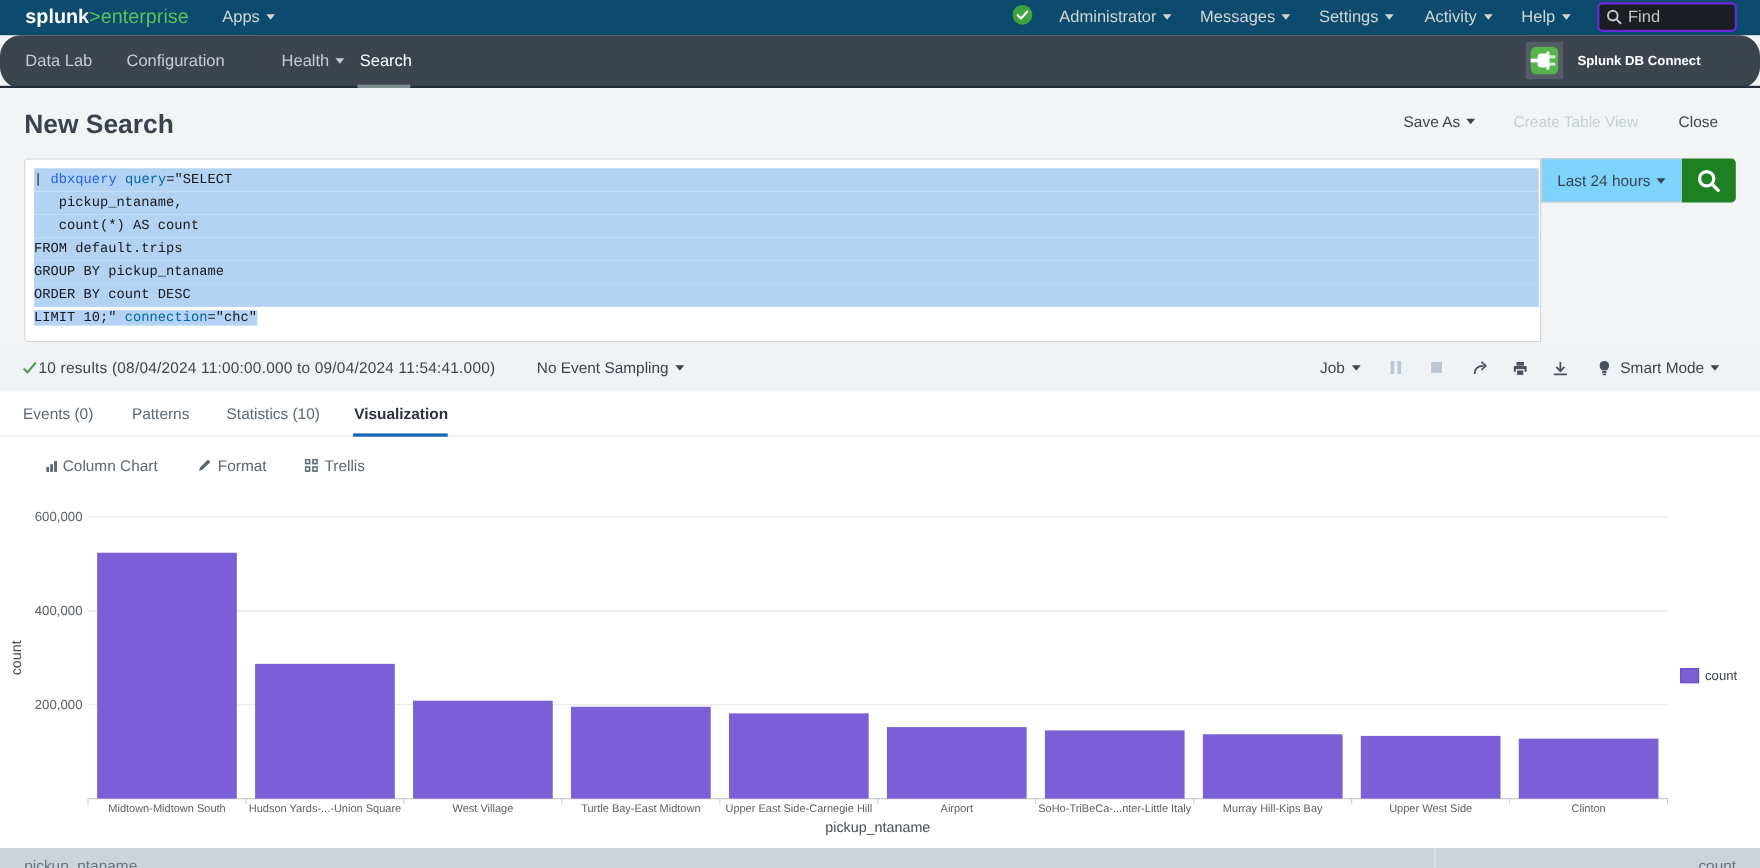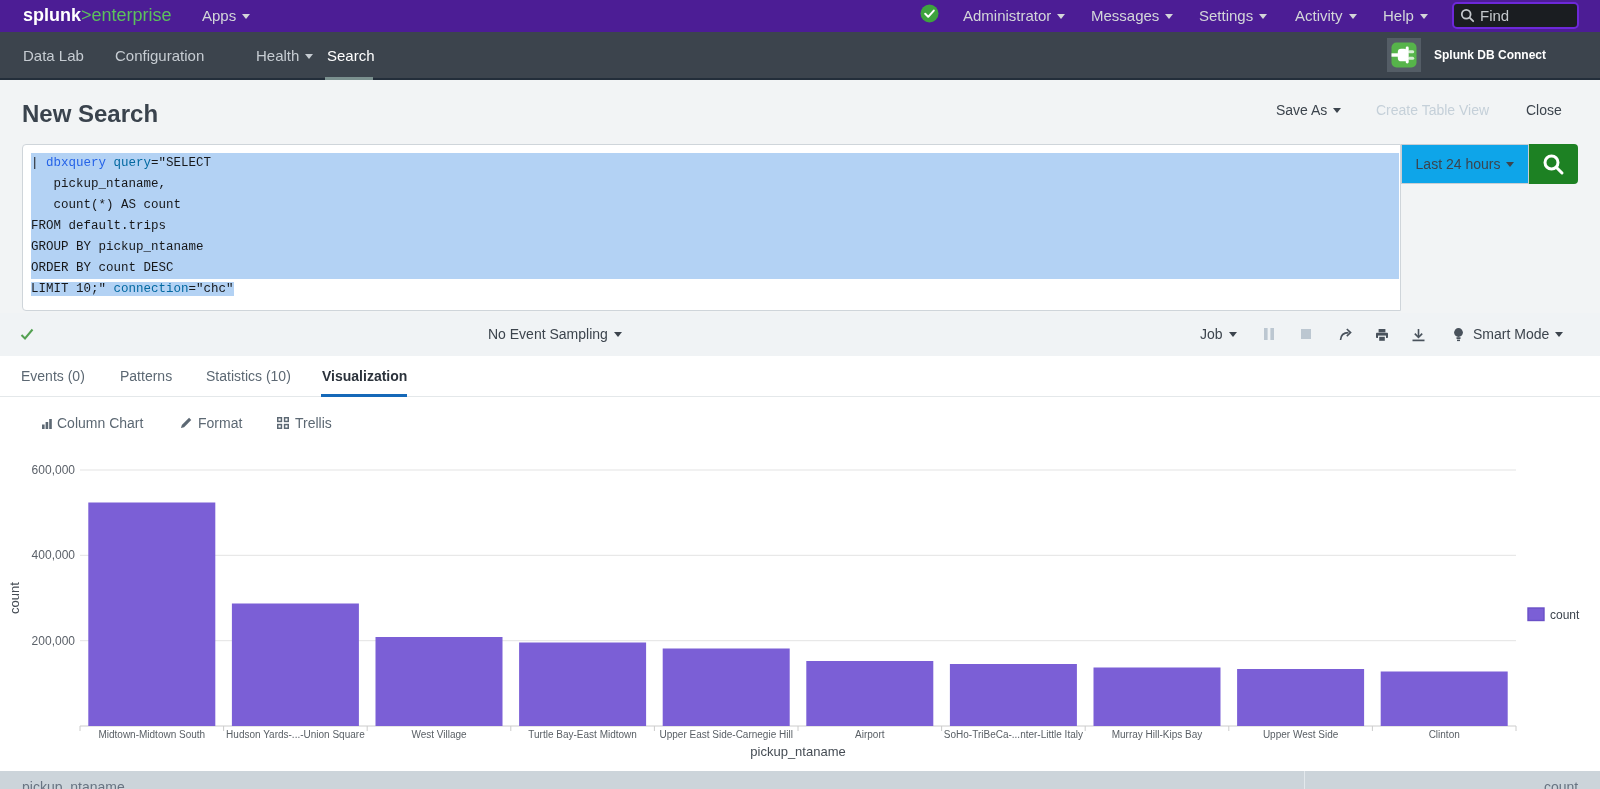--- a/index.html
+++ b/index.html
@@ -2,51 +2,51 @@
 <html><head>
 <meta charset="utf-8">
 <style>
 * { margin:0; padding:0; box-sizing:border-box; }
 html,body { width:1600px; height:789px; overflow:hidden; }
 body { font-family:"Liberation Sans", sans-serif; background:#f2f4f5; position:relative; }
 .abs { position:absolute; }
 .caret { display:inline-block; width:0; height:0; border-left:4.5px solid transparent; border-right:4.5px solid transparent; border-top:5px solid currentColor; vertical-align:middle; margin-left:6px; position:relative; top:-1px; }
 
 
-#topbar { position:absolute; left:0; top:0; width:1600px; height:32px; background:#4c1d95; color:#d0d4d8; }
+#topbar { position:absolute; left:0; top:0; width:1600px; height:32px; background:#0c4a6e; color:#d0d4d8; }
 #logo { position:absolute; left:23px; top:0; height:32px; line-height:31px; font-size:18px; letter-spacing:0; }
 #logo .s { color:#fff; font-weight:bold; }
 #logo .e { color:#5cc05c; font-weight:normal; }
 .topitem { position:absolute; top:0; height:32px; line-height:31px; font-size:15px; color:#d3d6d9; }
 #findbox { position:absolute; left:1452px; top:2px; width:127px; height:27px; border:2px solid #6d28d9; border-radius:5px; background:#1a1d21; color:#c4c8cc; font-size:15px; line-height:23px; }
 #findbox span { margin-left:26px; }
 
 
-#appbar { position:absolute; left:0; top:32px; width:1600px; height:48px; background:#3c444d; }
+#appbar { position:absolute; left:0; top:32px; width:1600px; height:48px; background:#3c444d;border-radius:19px; }
 #appbar-border { position:absolute; left:0; top:46px; width:1600px; height:2px; background:#232e3a; }
 .navitem { position:absolute; top:0; height:47px; line-height:47px; font-size:15px; color:#c6ccd2; }
 #nav-search { color:#fff; }
 #nav-search-underline { position:absolute; left:325px; top:45px; width:48px; height:3px; background:#7b918f; }
 #applogo { position:absolute; left:1387px; top:6px; width:34px; height:34px; background:#545d66; }
 #apptitle { position:absolute; left:1434px; top:0; height:47px; line-height:46px; font-size:12px; color:#fff; font-weight:bold; }
 
 
 #h-title { position:absolute; left:22px; top:100px; font-size:24px; font-weight:bold; color:#3a434d; }
 .hlink { position:absolute; top:102px; font-size:14px; color:#3c444d; }
 #h-ctv { color:#c5d0d9; }
 
 
 #qbox { position:absolute; left:22px; top:144px; width:1379px; height:167px; background:#fff; border:1px solid #cfd5da; border-radius:4px 0 0 4px; }
 #qtext { position:absolute; left:8px; top:8px; font-family:"Liberation Mono", monospace; font-size:12.5px; line-height:21px; color:#17181a; white-space:pre; }
 .ln { height:21px; }
 .sel { background:#b3d2f4; }
 .ln.sel { width:1368px; }
 .cmd { color:#2563e8; }
 .arg { color:#0369a1; }
-#timepick { position:absolute; left:1401px; top:144px; width:128px; height:40px; background:#0ea5e9; border:1px solid #c9ced3; font-size:14px; color:#3c444d; text-align:center; line-height:38px; }
+#timepick { position:absolute; left:1401px; top:144px; width:128px; height:40px; background:#7dd3fc; border:1px solid #c9ced3; font-size:14px; color:#3c444d; text-align:center; line-height:38px; }
 #searchbtn { position:absolute; left:1529px; top:144px; width:49px; height:40px; background:#1d8123; border-radius:0 4px 4px 0; }
 
 
 #jobbar { position:absolute; left:0; top:313px; width:1600px; height:43px; background:#f0f3f5; font-size:14px; color:#3c444d; }
 .jb { position:absolute; top:0; height:43px; line-height:42px; }
 
 
 #content { position:absolute; left:0; top:356px; width:1600px; height:415px; background:#fff; }
 #tabrow { position:absolute; left:0; top:0; width:1600px; height:41px; border-bottom:1px solid #e4e8ea;text-align:center; }
 .tab { position:absolute; top:0; height:41px; line-height:40px; font-size:14px; color:#5c6873; }
@@ -117,20 +117,21 @@
   <svg class="abs" style="left:13px; top:9px;" width="23" height="23" viewBox="0 0 23 23">
     <circle cx="9.5" cy="9.5" r="6.5" stroke="#fff" stroke-width="3" fill="none"></circle>
     <line x1="14.5" y1="14.5" x2="20" y2="20" stroke="#fff" stroke-width="3" stroke-linecap="round"></line>
   </svg>
 </div>
 
 <div id="jobbar">
   <svg class="abs" style="left:20px; top:15px;" width="14" height="13" viewBox="0 0 14 13">
     <path d="M1.5 7 L5 10.5 L12.5 1.5" stroke="#53a051" stroke-width="2" fill="none"></path>
   </svg>
+  <div class="jb" style="left:35px; letter-spacing:0.2px;">10 results (08/04/2024 11:00:00.000 to 09/04/2024 11:54:41.000)</div>
   <div class="jb" style="left:488px;">No Event Sampling<span class="caret"></span></div>
   <div class="jb" style="left:1200px;">Job<span class="caret"></span></div>
   <svg class="abs" style="left:1264px; top:15px;" width="10" height="12" viewBox="0 0 10 12">
     <rect x="0" y="0" width="3.6" height="12" fill="#bcc7d1"></rect>
     <rect x="6.4" y="0" width="3.6" height="12" fill="#bcc7d1"></rect>
   </svg>
   <svg class="abs" style="left:1301px; top:16px;" width="10" height="10" viewBox="0 0 10 10">
     <rect x="0" y="0" width="10" height="10" fill="#bcc7d1"></rect>
   </svg>
   <svg class="abs" style="left:1339px; top:14px;" width="15" height="14" viewBox="0 0 15 14">

